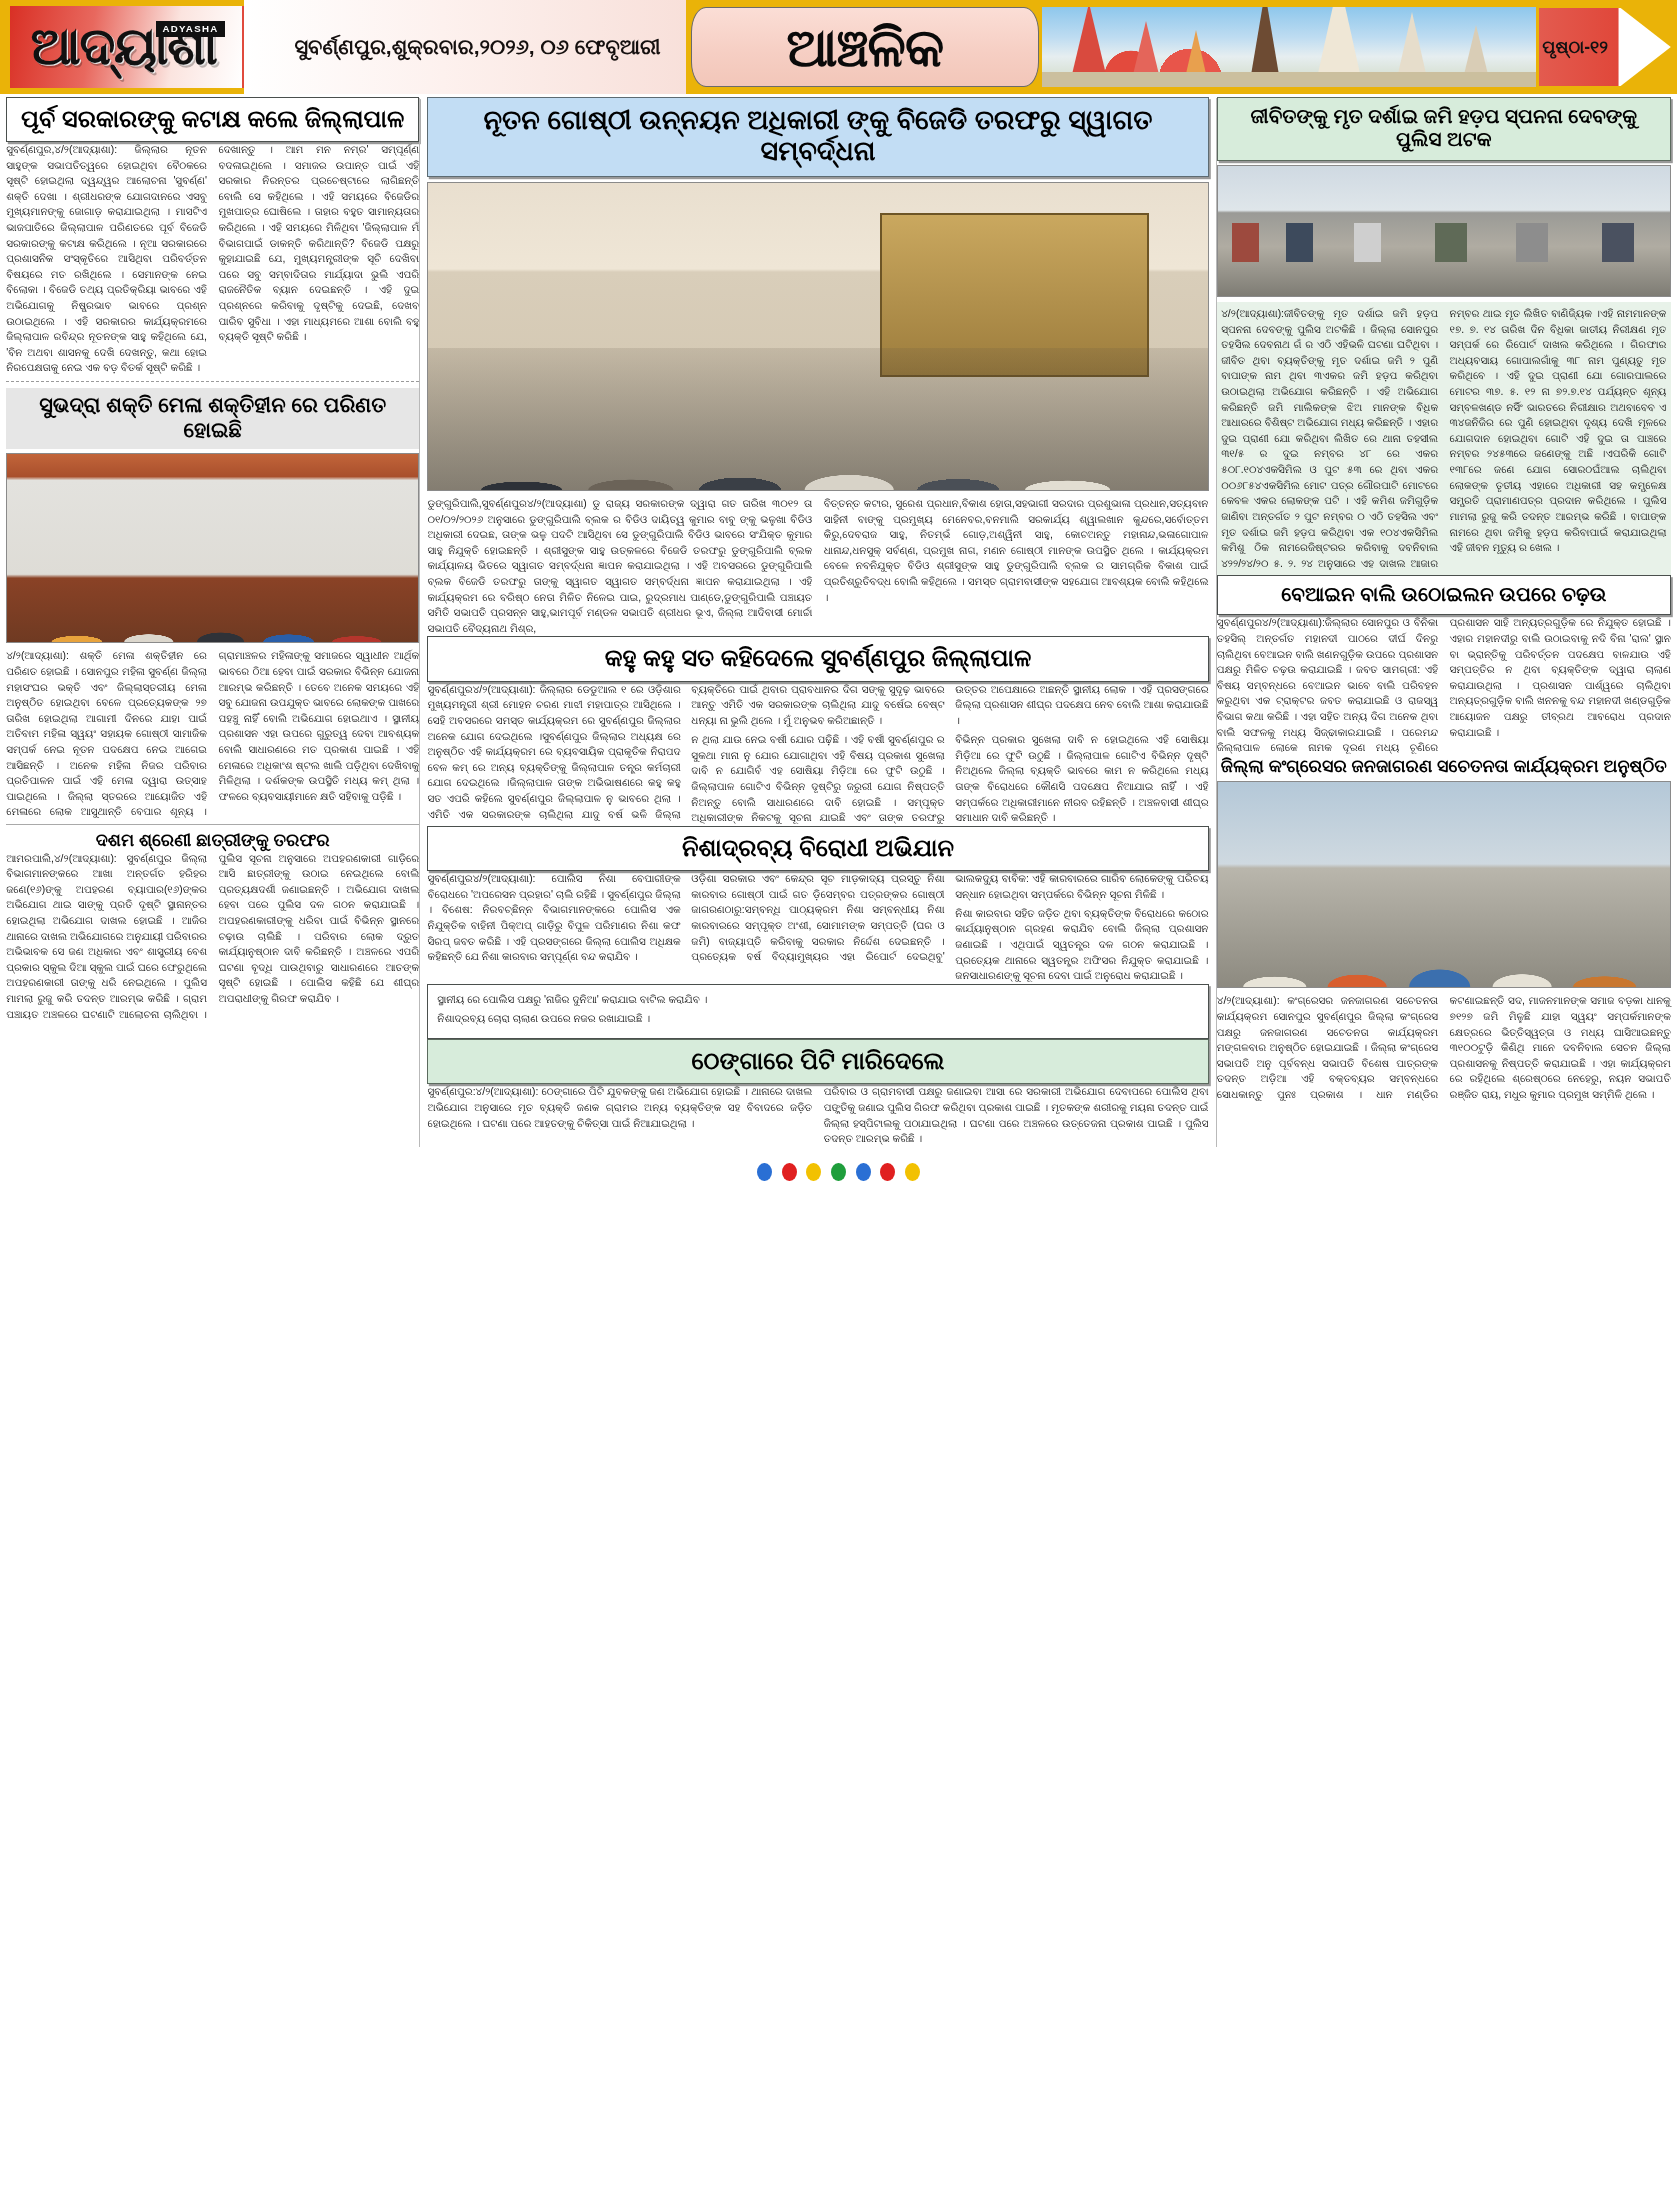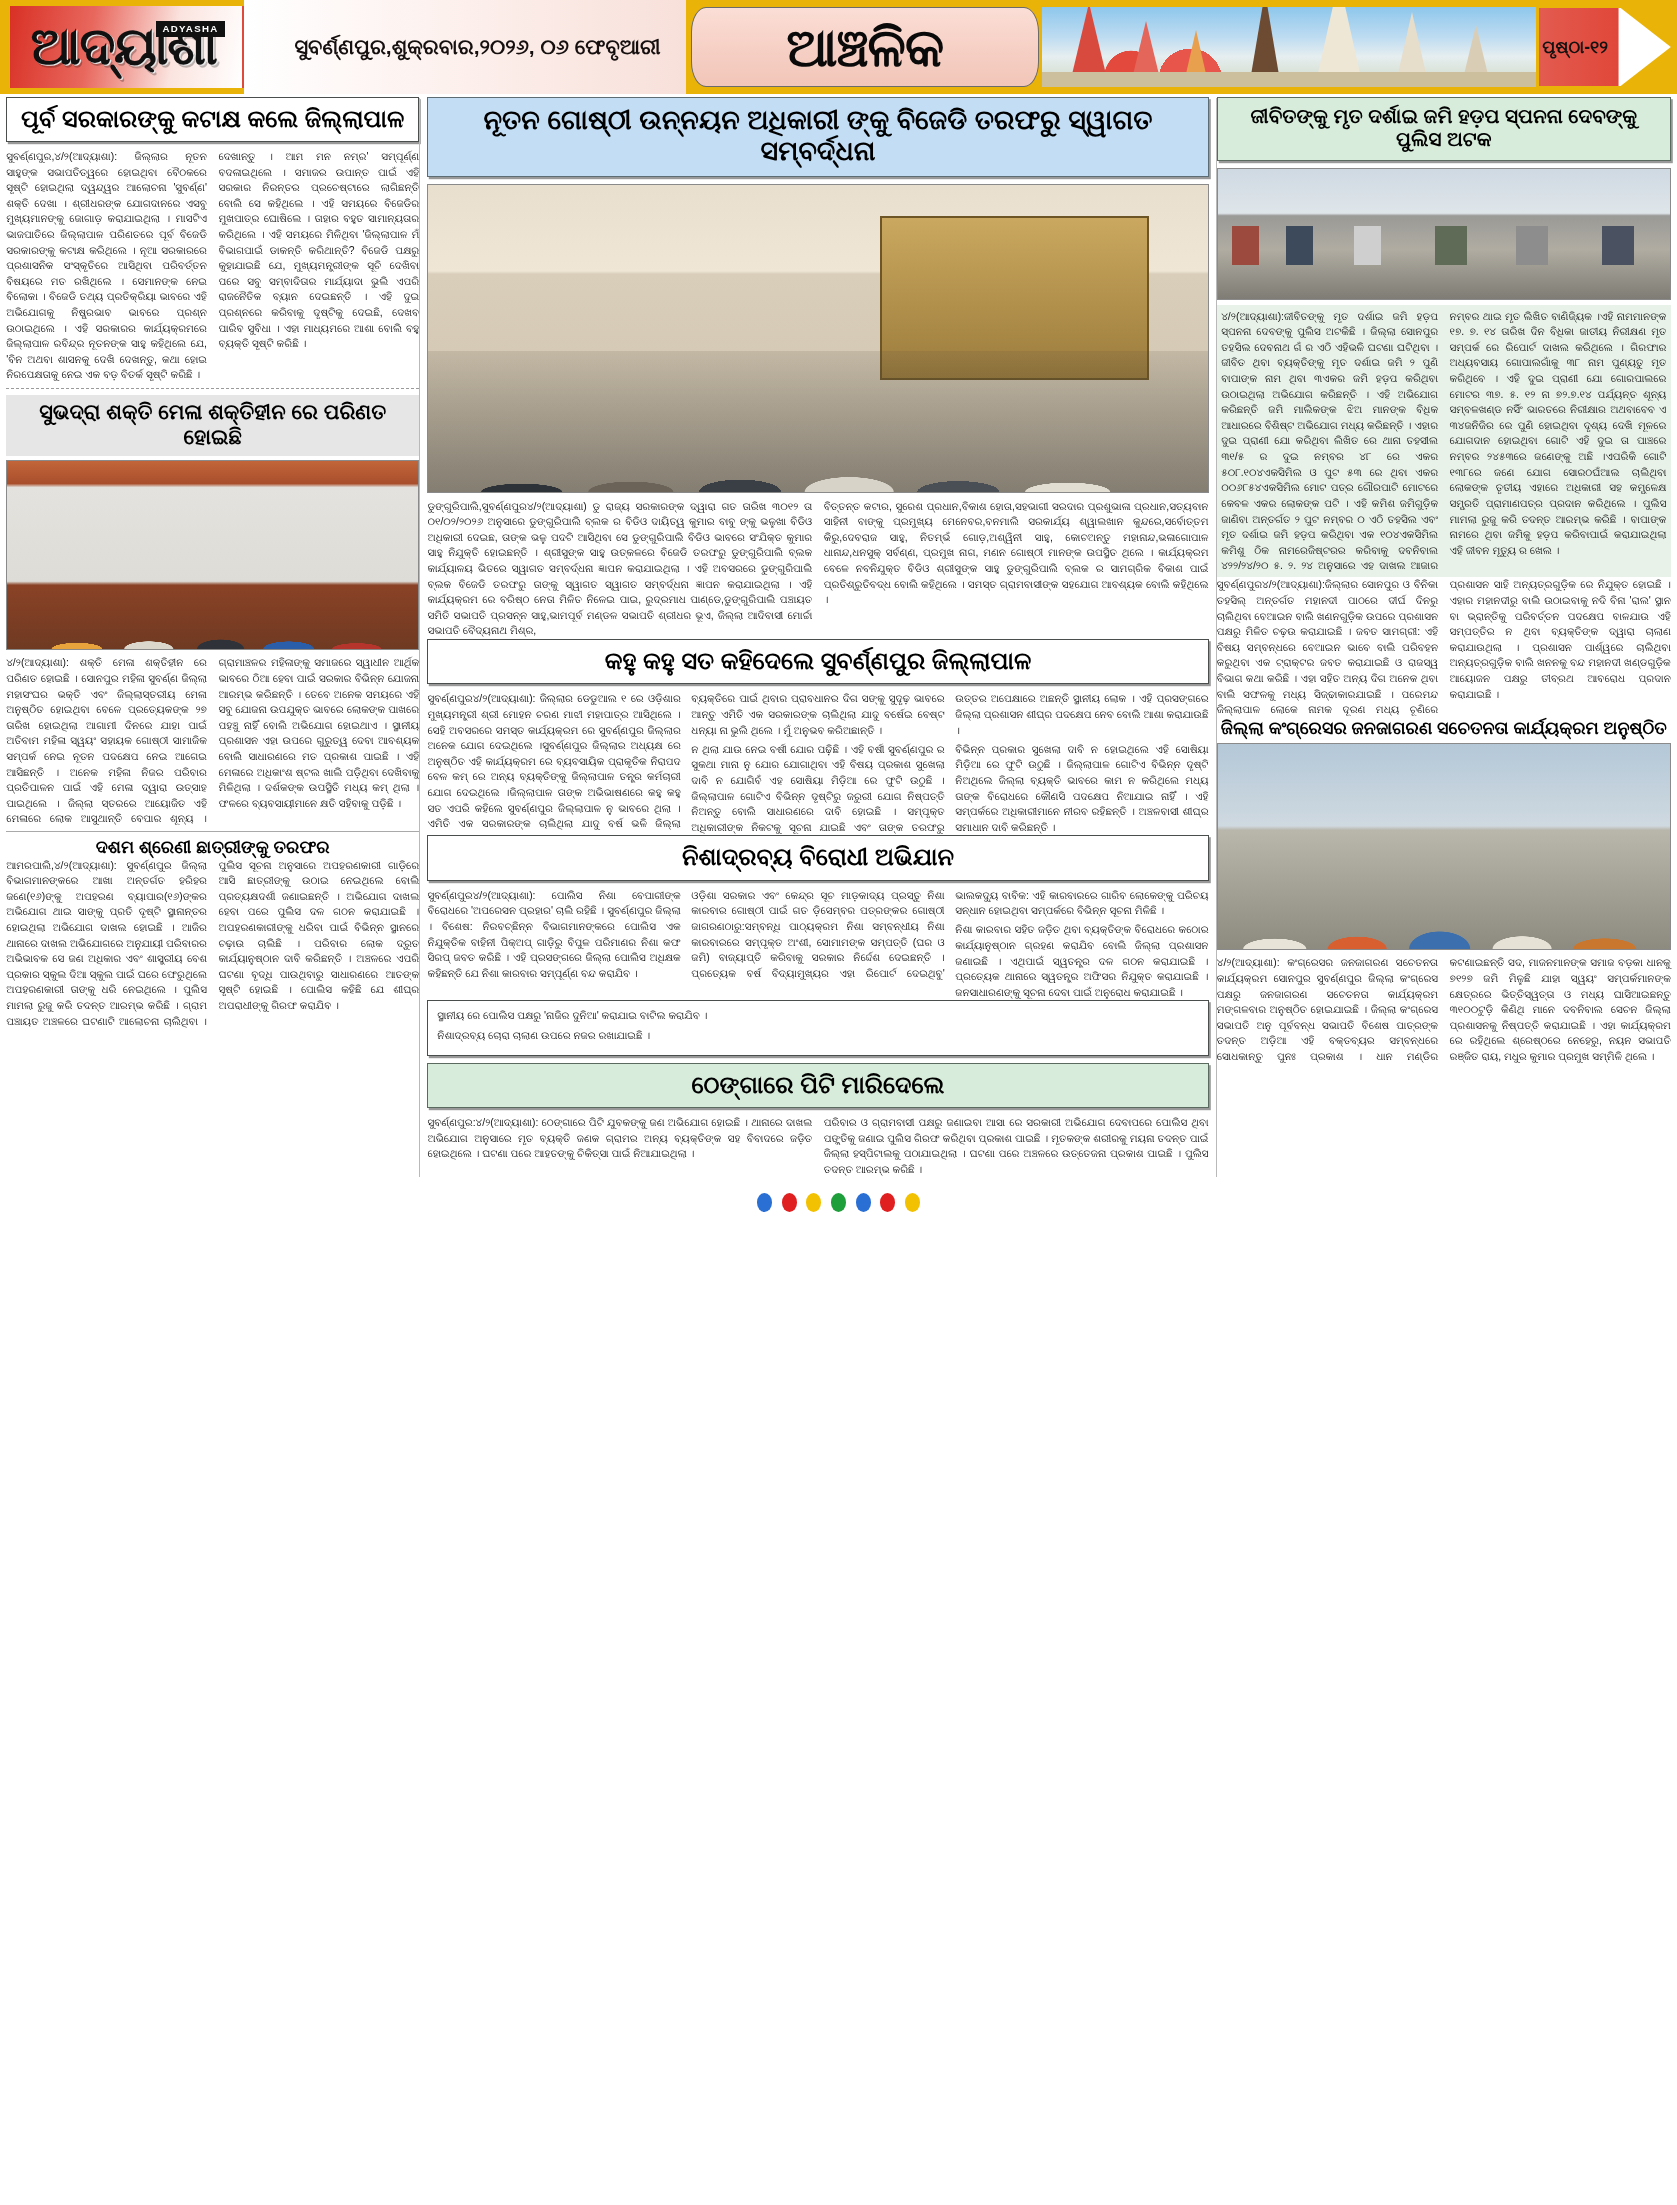--- a/index.html
+++ b/index.html
@@ -121,21 +121,20 @@
   .col-right  { flex: 0 0 454px; }
 
   .vrule { flex: 0 0 1.3px; background:#b9b9b9; align-self: stretch; margin-top: 1.8px; }
 
   
   .card {
     border: 1.3px solid #4a4f4d;
     border-radius: 0;
     box-shadow: 1.8px 2.2px 0 rgba(70,70,70,.55);
     padding: 7px 8.8px 8px 8.8px;
-    margin-bottom: 7px;
     background: #fff;
   }
   .card.blue  { background:#c2ddf4; border-color:#5d6b72; }
   .card.green { background:#d7ecdb; border-color:#5b6a5e; }
   .card.plain { background:#fff; }
 
   .hl {
     text-align:center;
     font-weight: bold;
     line-height: 1.18;
@@ -369,20 +368,23 @@
     <div class="col-right">
 
       <div class="card green">
         <div class="hl hl-md">ଜୀବିତଙ୍କୁ ମୃତ ଦର୍ଶାଇ ଜମି ହଡ଼ପ ସ୍ପନନା ଦେବଙ୍କୁ ପୁଲିସ ଅଟକ</div>
       </div>
       <div class="photo ph-road"></div>
       <div class="body2 shadedg">
         <p>୪/୨(ଆଦ୍ୟାଶା):ଜୀବିତଙ୍କୁ ମୃତ ଦର୍ଶାଇ ଜମି ହଡ଼ପ ସ୍ପନନା ଦେବଙ୍କୁ ପୁଲିସ ଅଟକିଛି । ଜିଲ୍ଲା ସୋନପୁର ତହସିଲ ଦେବନାଥ ଗଁ ର ଏଠି ଏହିଭଳି ଘଟଣା ଘଟିଥିବା । ଜୀବିତ ଥିବା ବ୍ୟକ୍ତିଙ୍କୁ ମୃତ ଦର୍ଶାଇ ଜମି ୨ ପୁଣି ବାପାଙ୍କ ନାମ ଥିବା ୩ଏକର ଜମି ହଡ଼ପ କରିଥିବା ଉଠାଇଥିଲା ଅଭିଯୋଗ କରିଛନ୍ତି । ଏହି ଅଭିଯୋଗ କରିଛନ୍ତି ଜମି ମାଲିକଙ୍କ ଝିଅ ମାନଙ୍କ ବିଧିକ ଆଧାରରେ ବିଶିଷ୍ଟ ଅଭିଯୋଗ ମଧ୍ୟ କରିଛନ୍ତି । ଏହାର ଦୁଇ ପ୍ରାଣୀ ଯୋ କରିଥିବା ଲିଖିତ ରେ ଥାନା ତହସୀଲ ୩୧/୫ ର ଦୁଇ ନମ୍ବର ୪୮ ରେ ଏକର ୫୦୮.୧୦୪ଏକସିମିଲ ଓ ପୁଟ ୫୩ ରେ ଥିବା ଏକର ୦୦୬୮୫୪ଏକସିମିଲ ମୋଟ ପତ୍ର ଗୌରପାଟି ମୋଟରେ କେବଳ ଏକର ଲୋକଙ୍କ ପଟି । ଏହି କମିଶ ଜମିଗୁଡ଼ିକ ଜାଣିବା ଅନ୍ତର୍ଗତ ୨ ପୁଟ ନମ୍ବର ୦ ଏଠି ତହସିଲ ଏବଂ ମୃତ ଦର୍ଶାଇ ଜମି ହଡ଼ପ କରିଥିବା ଏକ ୧୦୪ଏକସିମିଲ କମିଶୁ ଠିକ ନାମରେଜିଷ୍ଟରର କରିବାକୁ ଦବନିବାଲ ୪୨୨/୨୪/୨୦ ୫. ୨. ୨୪ ଅନୁସାରେ ଏହ ଦାଖଲ ଆଜାର ନମ୍ବର ଥାଇ ମୃତ ଲିଖିତ ବାଣିଜ୍ୟିକ ।ଏହି ନାମମାନଙ୍କ ୧୭. ୭. ୧୪ ତାରିଖ ଦିନ ବିଧିକା ଜାତୀୟ ନିରୀକ୍ଷଣ ମୃତ ସମ୍ପର୍କ ରେ ରିପୋର୍ଟ ଦାଖଲ କରିଥିଲେ । ଗିରଫାର ଅଧ୍ୟବସାୟ ଗୋପାଲଗାଁକୁ ୩୮ ନାମ ପୁଣ୍ୟତୁ ମୃତ କରିଥିବେ । ଏହି ଦୁଇ ପ୍ରାଣୀ ଯୋ ଗୋରପାଲରେ ମୋଟର ୩୭. ୫. ୧୨ ନା ୭୨.୭.୧୪ ପର୍ଯ୍ୟନ୍ତ ଶୂନ୍ୟ ସମ୍ବଳଖଣ୍ଡ ନର୍ସିଂ ଭାରତରେ ନିରୀକ୍ଷାର ଅଥବାବେବ ଏ ୩୪ଜନିଜିର ରେ ପୁଣି ହୋଇଥିବା ଦୃଶ୍ୟ ଦେଖି ମୂଳରେ ଯୋଗଦାନ ହୋଇଥିବା ଗୋଟି ଏହି ଦୁଇ ତା ପାଞ୍ଚରେ ନମ୍ବର ୨୪୫୩ରେ ଜଣେଙ୍କୁ ଅଛି ।ଏପରିକି ଗୋଟି ୧୩୮ରେ ଜଣେ ଯୋଗ ସୋରଠଘଁଆଲ ଚାଲିଥିବା ଲୋକଙ୍କ ତୃତୀୟ ଏହାରେ ଅଧିକାରୀ ସହ କମ୍ପ୍ଳେକ୍ଷ ସମ୍ପ୍ରତି ପ୍ରାମାଣପତ୍ର ପ୍ରଦାନ କରିଥିଲେ । ପୁଲିସ ମାମଲା ରୁଜୁ କରି ତଦନ୍ତ ଆରମ୍ଭ କରିଛି । ବାପାଙ୍କ ନାମରେ ଥିବା ଜମିକୁ ହଡ଼ପ କରିବାପାଇଁ କରାଯାଇଥିଲା ଏହି ଜୀବନ ମୃତ୍ୟୁ ର ଖେଲ ।</p>
       </div>
 
+      <div class="card plain">
+        <div class="hl hl-md">ବେଆଇନ ବାଲି ଉଠୋଇଲନ ଉପରେ ଚଢ଼ଉ</div>
+      </div>
       <div class="body2">
         <p>ସୁବର୍ଣ୍ଣପୁର୪/୨(ଆଦ୍ୟାଶା):ଜିଲ୍ଲାର ସୋନପୁର ଓ ବିନିକା ତହସିଲ୍ ଅନ୍ତର୍ଗତ ମହାନଦୀ ପାଠରେ ଦୀର୍ଘ ଦିନରୁ ଚାଲିଥିବା ବେଆଇନ ବାଲି ଖଣନଗୁଡ଼ିକ ଉପରେ ପ୍ରଶାସନ ପକ୍ଷରୁ ମିଳିତ ଚଢ଼ଉ କରାଯାଇଛି । ଜବତ ସାମଗ୍ରୀ: ଏହି ବିଷୟ ସମ୍ବନ୍ଧରେ ବେଆଇନ ଭାବେ ବାଲି ପରିବହନ କରୁଥିବା ଏକ ଟ୍ରାକ୍ଟର ଜବତ କରାଯାଇଛି ଓ ରାଜସ୍ୱ ବିଭାଗ କଥା କରିଛି । ଏହା ସହିତ ଅନ୍ୟ ଦିଗ ଅନେକ ଥିବା ବାଲି ସଫଳକୁ ମଧ୍ୟ ସିଜ୍ଢାକାରଯାଇଛି । ପରେମନ୍ଦ ଜିଲ୍ଲାପାଳ ଲୋକେ ନାମକ ଦୂରଣ ମଧ୍ୟ ଚୂଣିରେ ପ୍ରଶାସନ ସାହି ଅନ୍ୟତ୍ରଗୁଡ଼ିକ ରେ ନିଯୁକ୍ତ ହୋଇଛି । ଏହାର ମହାନଦୀରୁ ବାଲି ଉଠାଇବାକୁ ନଦି ବିନା 'ରାଲ' ସ୍ଥାନ ବା ଭ୍ରାନ୍ତିକୁ ପରିବର୍ତ୍ତନ ପଦକ୍ଷେପ ବାଳଯାଉ ଏହି ସମ୍ପତ୍ତିର ନ ଥିବା ବ୍ୟକ୍ତିଙ୍କ ଦ୍ୱାରା ଚାଲାଣ କରାଯାଉଥିଲା । ପ୍ରଶାସନ ପାର୍ଶ୍ୱରେ ଚାଲିଥିବା ଅନ୍ୟତ୍ରଗୁଡ଼ିକ ବାଲି ଖନନକୁ ବନ୍ଦ ମହାନଦୀ ଖଣ୍ଡଗୁଡ଼ିକ ଆୟୋଜନ ପକ୍ଷରୁ ତୀବ୍ରଥ ଆବରୋଧ ପ୍ରଦାନ କରାଯାଇଛି ।</p>
       </div>
 
       <div class="hl hl-sm">ଜିଲ୍ଲା କଂଗ୍ରେସର ଜନଜାଗରଣ ସଚେତନତା କାର୍ଯ୍ୟକ୍ରମ ଅନୁଷ୍ଠିତ</div>
       <div class="photo ph-congress"></div>
       <div class="body2">
         <p>୪/୨(ଆଦ୍ୟାଶା): କଂଗ୍ରେସର ଜନଜାଗରଣ ସଚେତନତା କାର୍ଯ୍ୟକ୍ରମ ସୋନପୁର ସୁବର୍ଣ୍ଣପୁର ଜିଲ୍ଲା କଂଗ୍ରେସ ପକ୍ଷରୁ ଜନଜାଗରଣ ସଚେତନତା କାର୍ଯ୍ୟକ୍ରମ ମଙ୍ଗଳବାର ଅନୁଷ୍ଠିତ ହୋଇଯାଇଛି । ଜିଲ୍ଲା କଂଗ୍ରେସ ସଭାପତି ଅନୁ ପୂର୍ବବନ୍ଧ ସଭାପତି ବିଶେଷ ପାତ୍ରଙ୍କ ତଦନ୍ତ ଅଡ଼ିଆ ଏହି ବକ୍ତବ୍ୟର ସମ୍ବନ୍ଧରେ ସୋଧକାନ୍ତୁ ପୁନଃ ପ୍ରକାଶ । ଧାନ ମଣ୍ଡିର କଟଣାଇଛନ୍ତି ସଦ, ମାଜନମାନଙ୍କ ସମାଜ ବଡ଼କା ଧାନକୁ ୭୧୨୭ ଜମି ମିଳୁଛି ଯାହା ସ୍ୱୟଂ ସମ୍ପର୍କମାନଙ୍କ କ୍ଷେତ୍ରରେ ଭିତ୍ତିସ୍ୱତ୍ତା ଓ ମଧ୍ୟ ଘାସିଆଇଛନ୍ତୁ ୩୧୦୦ଟୁଡ଼ି କିଣିଥି ମାନେ ଦବନିବାଲ ସେଚନ ଜିଲ୍ଲା ପ୍ରଶାସନକୁ ନିଷ୍ପତ୍ତି କରାଯାଇଛି । ଏହା କାର୍ଯ୍ୟକ୍ରମ ରେ ରହିଥିଲେ ଶ୍ରେଷ୍ଠରେ ନେହେରୁ, ନୟନ ସଭାପତି ରଞ୍ଜିତ ରାୟ, ମଧୁର କୁମାର ପ୍ରମୁଖ ସମ୍ମିଳି ଥିଲେ ।</p>
       </div>
     </div>

